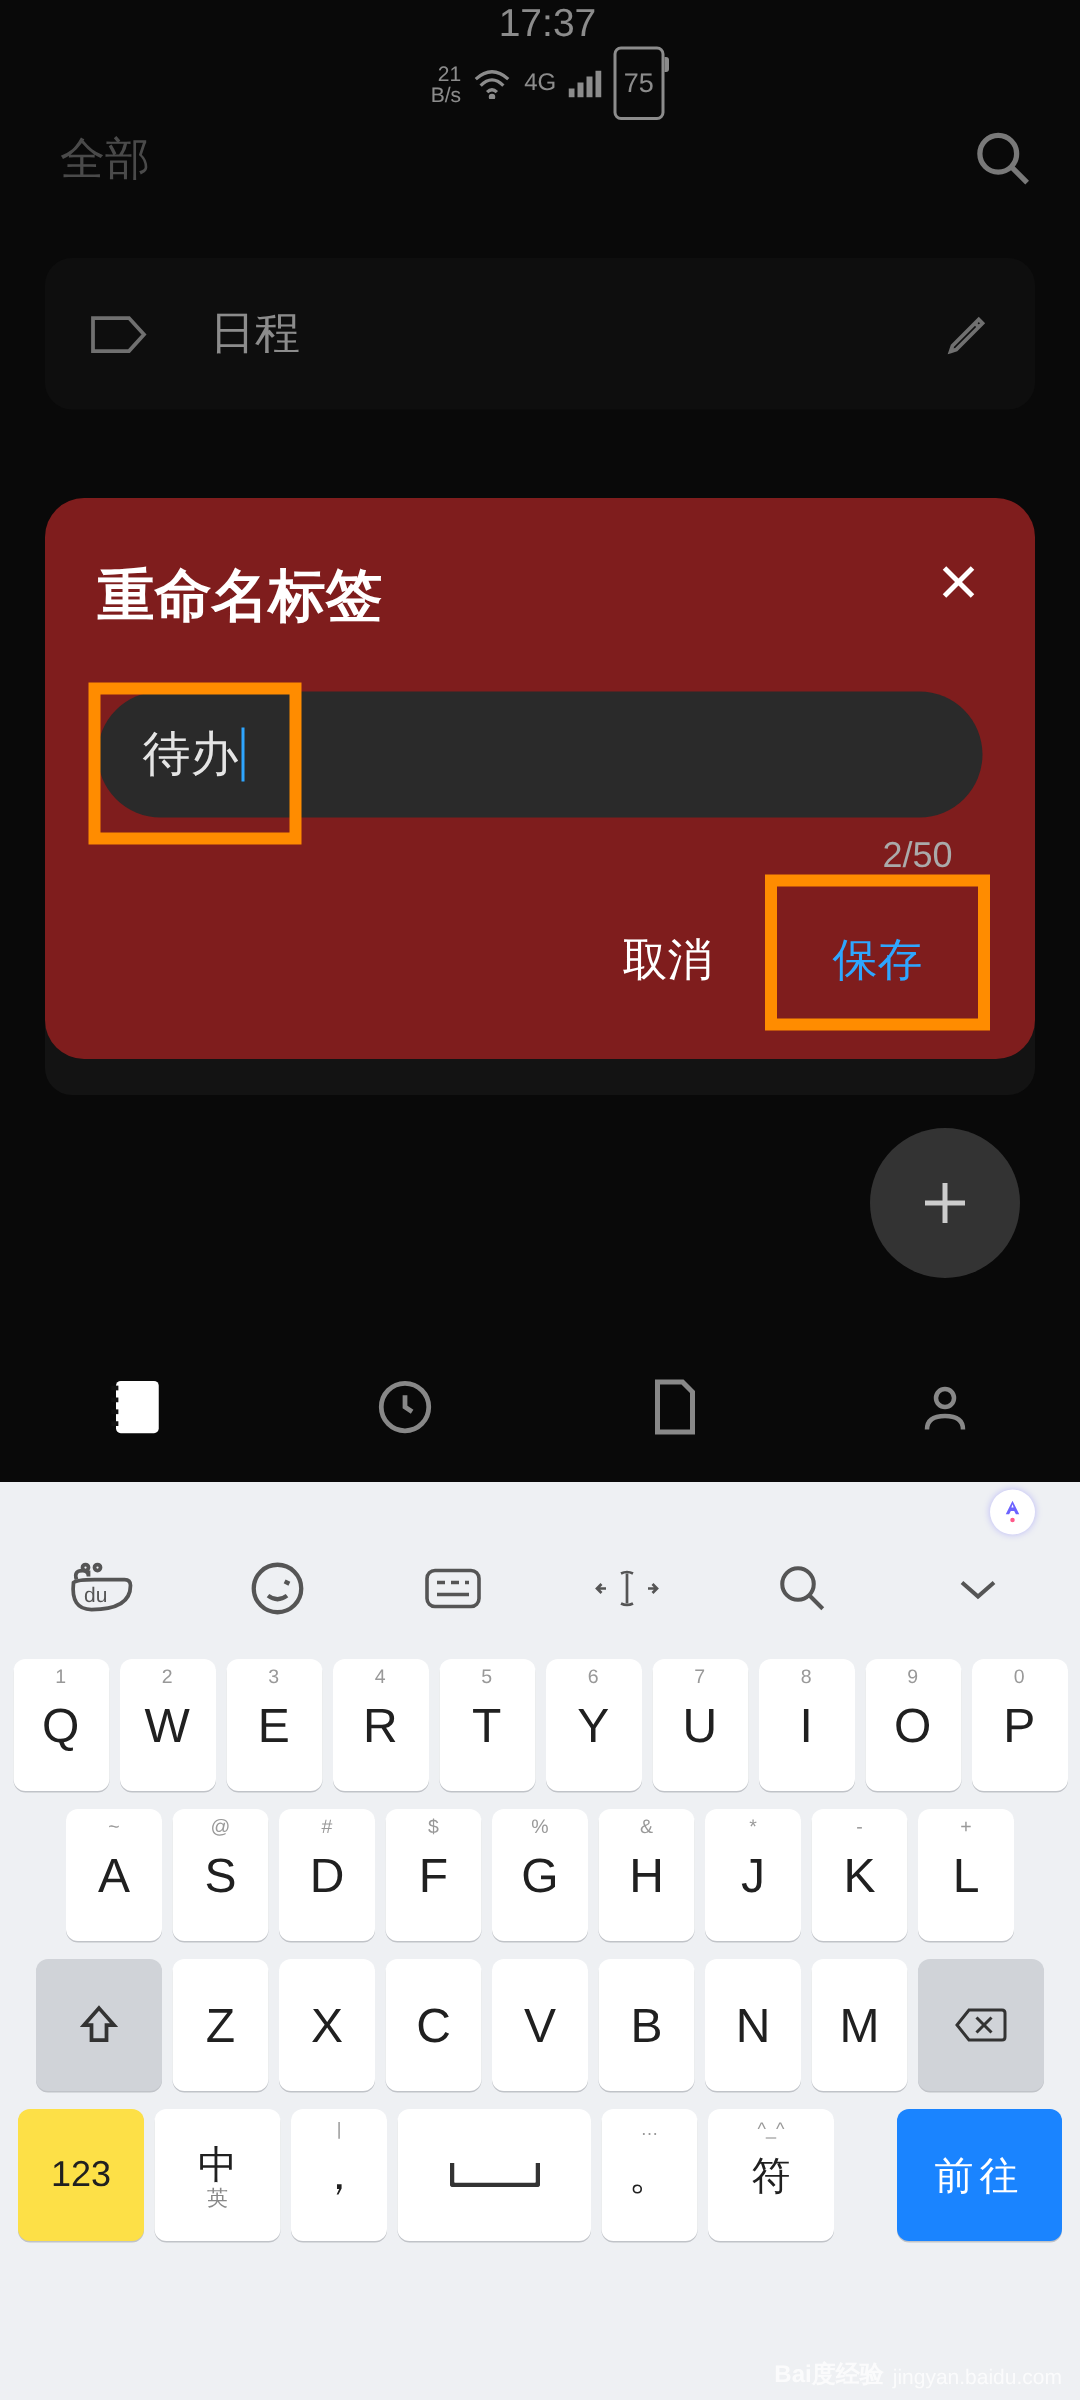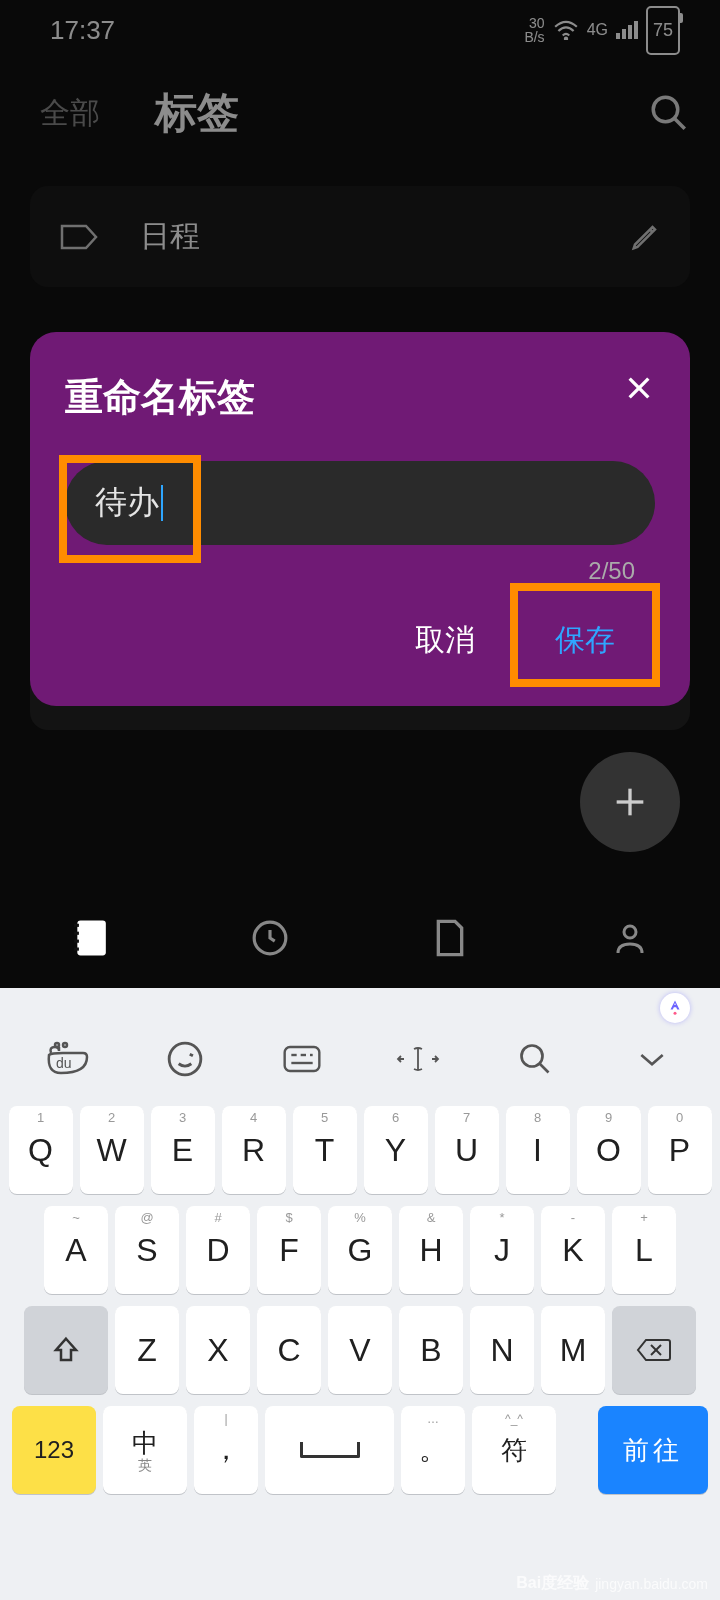--- a/index.html
+++ b/index.html
@@ -1,17 +1,17 @@
 <!DOCTYPE html>
 <html><head>
 <meta charset="utf-8">
 <style>
   * { margin:0; padding:0; box-sizing:border-box; font-family:-apple-system,"Helvetica Neue",Arial,sans-serif; }
   body { width:720px; height:1600px; background:#111; overflow:hidden; position:relative; }
-  .status-bar { height:60px; display:flex; justify-content:space-between; align-items:center; padding:0 40px 0 50px; color:#fff; font-size:26px; font-weight:500; }
+  .status-bar { height:60px; display:flex; justify-content:space-between; align-items:center; padding:0 40px 0 50px; color:#fff; font-size:26px; font-weight:500;flex-direction:column; }
   .status-right { display:flex; align-items:center; gap:8px; font-size:18px; }
   .status-right .speed { display:flex; flex-direction:column; align-items:flex-end; line-height:1; font-size:14px; }
   .batt-box { border:2px solid #fff; border-radius:5px; padding:12px 5px; font-size:18px; position:relative; }
   .batt-box::after { content:""; position:absolute; right:-5px; top:5px; width:3px; height:10px; background:#fff; border-radius:0 2px 2px 0; }
 
   .header { display:flex; align-items:center; padding:25px 30px 30px 40px; color:#fff;justify-content:center; }
   .header-all { color:#888; font-size:30px; }
   .header-title { font-size:42px; font-weight:600; margin-left:55px; }
   .header-search { margin-left:auto; }
 
@@ -20,21 +20,21 @@
   .tag-label { color:#fff; font-size:30px; margin-left:40px; flex:1; }
 
   .fab { position:absolute; right:40px; top:752px; width:100px; height:100px; border-radius:50%; background:#333; display:flex; align-items:center; justify-content:center; color:#ccc; font-size:50px; font-weight:300; }
 
   .navbar { position:absolute; left:0; width:100%; top:888px; height:100px; display:flex; justify-content:space-around; align-items:center; }
   .nav-item { width:48px; height:48px; display:flex; align-items:center; justify-content:center; color:#888; }
   .nav-item.active { color:#fff; }
 
   
   .dialog-backdrop { position:absolute; top:0; left:0; width:100%; height:988px; background:rgba(0,0,0,0.45); }
-  .dialog { position:absolute; left:30px; right:30px; top:332px; background:#701a75; border-radius:26px; padding:40px 35px 30px; }
+  .dialog { position:absolute; left:30px; right:30px; top:332px; background:#7f1d1d; border-radius:26px; padding:40px 35px 30px; }
   .dialog-title { color:#fff; font-size:38px; font-weight:600; margin-bottom:38px; }
   .dialog-close { position:absolute; right:35px; top:40px; color:#fff; }
   .input-wrap { background:#2a2a2a; border-radius:50px; padding:20px 30px; display:flex; align-items:center; position:relative; }
   .highlight1 { position:absolute; left:-6px; top:-6px; width:142px; height:108px; border:8px solid #ff8c00; pointer-events:none; }
   .input-text { color:#e5e5e5; font-size:32px; }
   .cursor { display:inline-block; width:2px; height:36px; background:#2ea6ff; vertical-align:middle; margin-left:2px; }
   .char-count { text-align:right; color:#aaa; font-size:24px; margin-top:12px; margin-right:20px; }
   .dialog-actions { display:flex; justify-content:flex-end; gap:50px; margin-top:20px; align-items:flex-end; position:relative; padding-right:20px; }
   .btn-cancel { color:#fff; font-size:30px; padding:15px 10px; }
   .btn-save { color:#2ea6ff; font-size:30px; padding:15px 20px; position:relative; }
@@ -71,21 +71,21 @@
 
   svg { display:block; }
 </style>
 </head>
 <body>
 
 <div class="status-bar">
   <span>17:37</span>
   <div class="status-right">
     <span class="speed">
-      <span>30</span>
+      <span>21</span>
       <span>B/s</span>
     </span>
     <svg width="26" height="20" viewBox="0 0 24 18" fill="none" stroke="#fff" stroke-width="2">
         <path d="M2 6 Q12 -3 22 6"></path>
         <path d="M5 10 Q12 3 19 10"></path>
         <path d="M9 14 Q12 11 15 14"></path>
         <circle cx="12" cy="17" r="1" fill="#fff"></circle>
       </svg>
     <span style="font-size:16px">4G</span>
     <svg width="22" height="18" viewBox="0 0 22 18">
@@ -93,21 +93,20 @@
         <rect x="6" y="8" width="4" height="10" fill="#fff"></rect>
         <rect x="12" y="4" width="4" height="14" fill="#fff"></rect>
         <rect x="18" y="0" width="4" height="18" fill="#fff"></rect>
       </svg>
     <span class="batt-box">75</span>
   </div>
 </div>
 
 <div class="header">
   <span class="header-all">全部</span>
-  <span class="header-title">标签</span>
   <span class="header-search">
     <svg width="42" height="42" viewBox="0 0 24 24" fill="none" stroke="#ddd" stroke-width="2">
         <circle cx="10" cy="10" r="7"></circle>
         <line x1="15" y1="15" x2="21" y2="21"></line>
       </svg>
   </span>
 </div>
 
 <div class="tag-item">
   <span>

